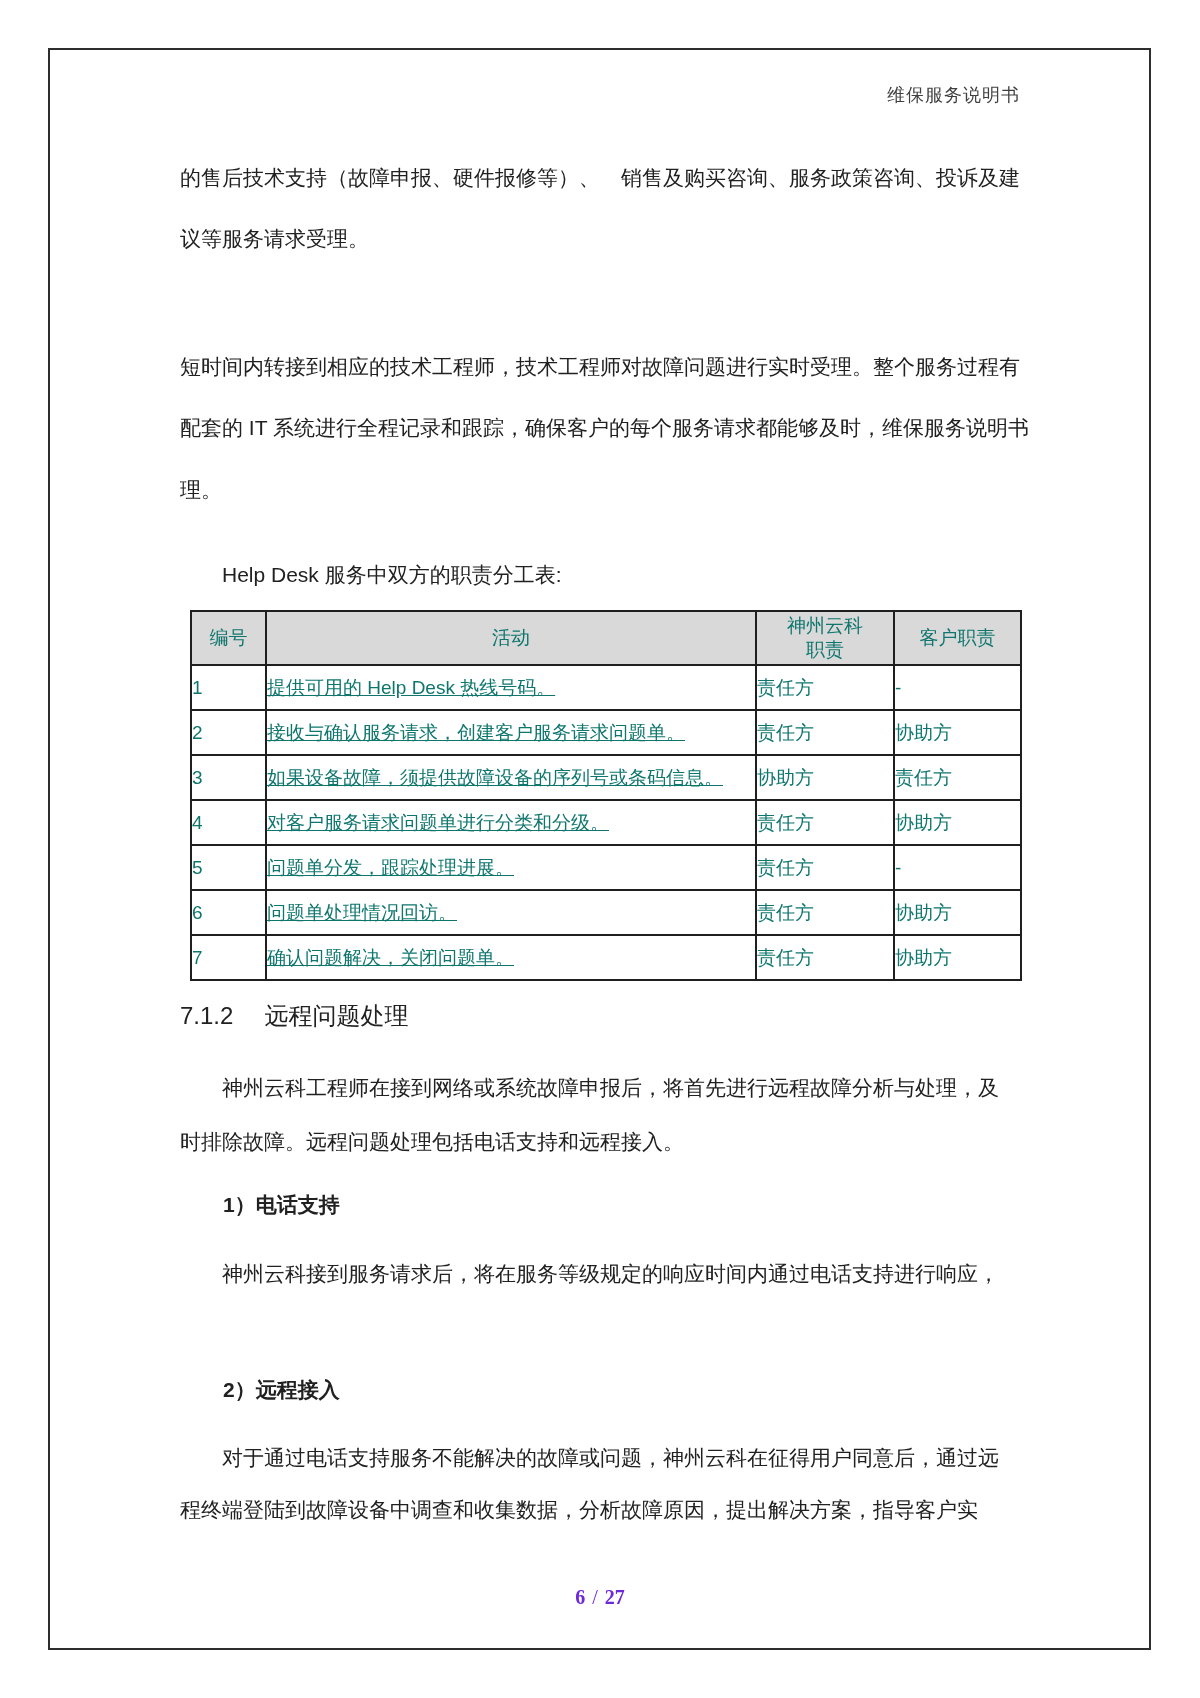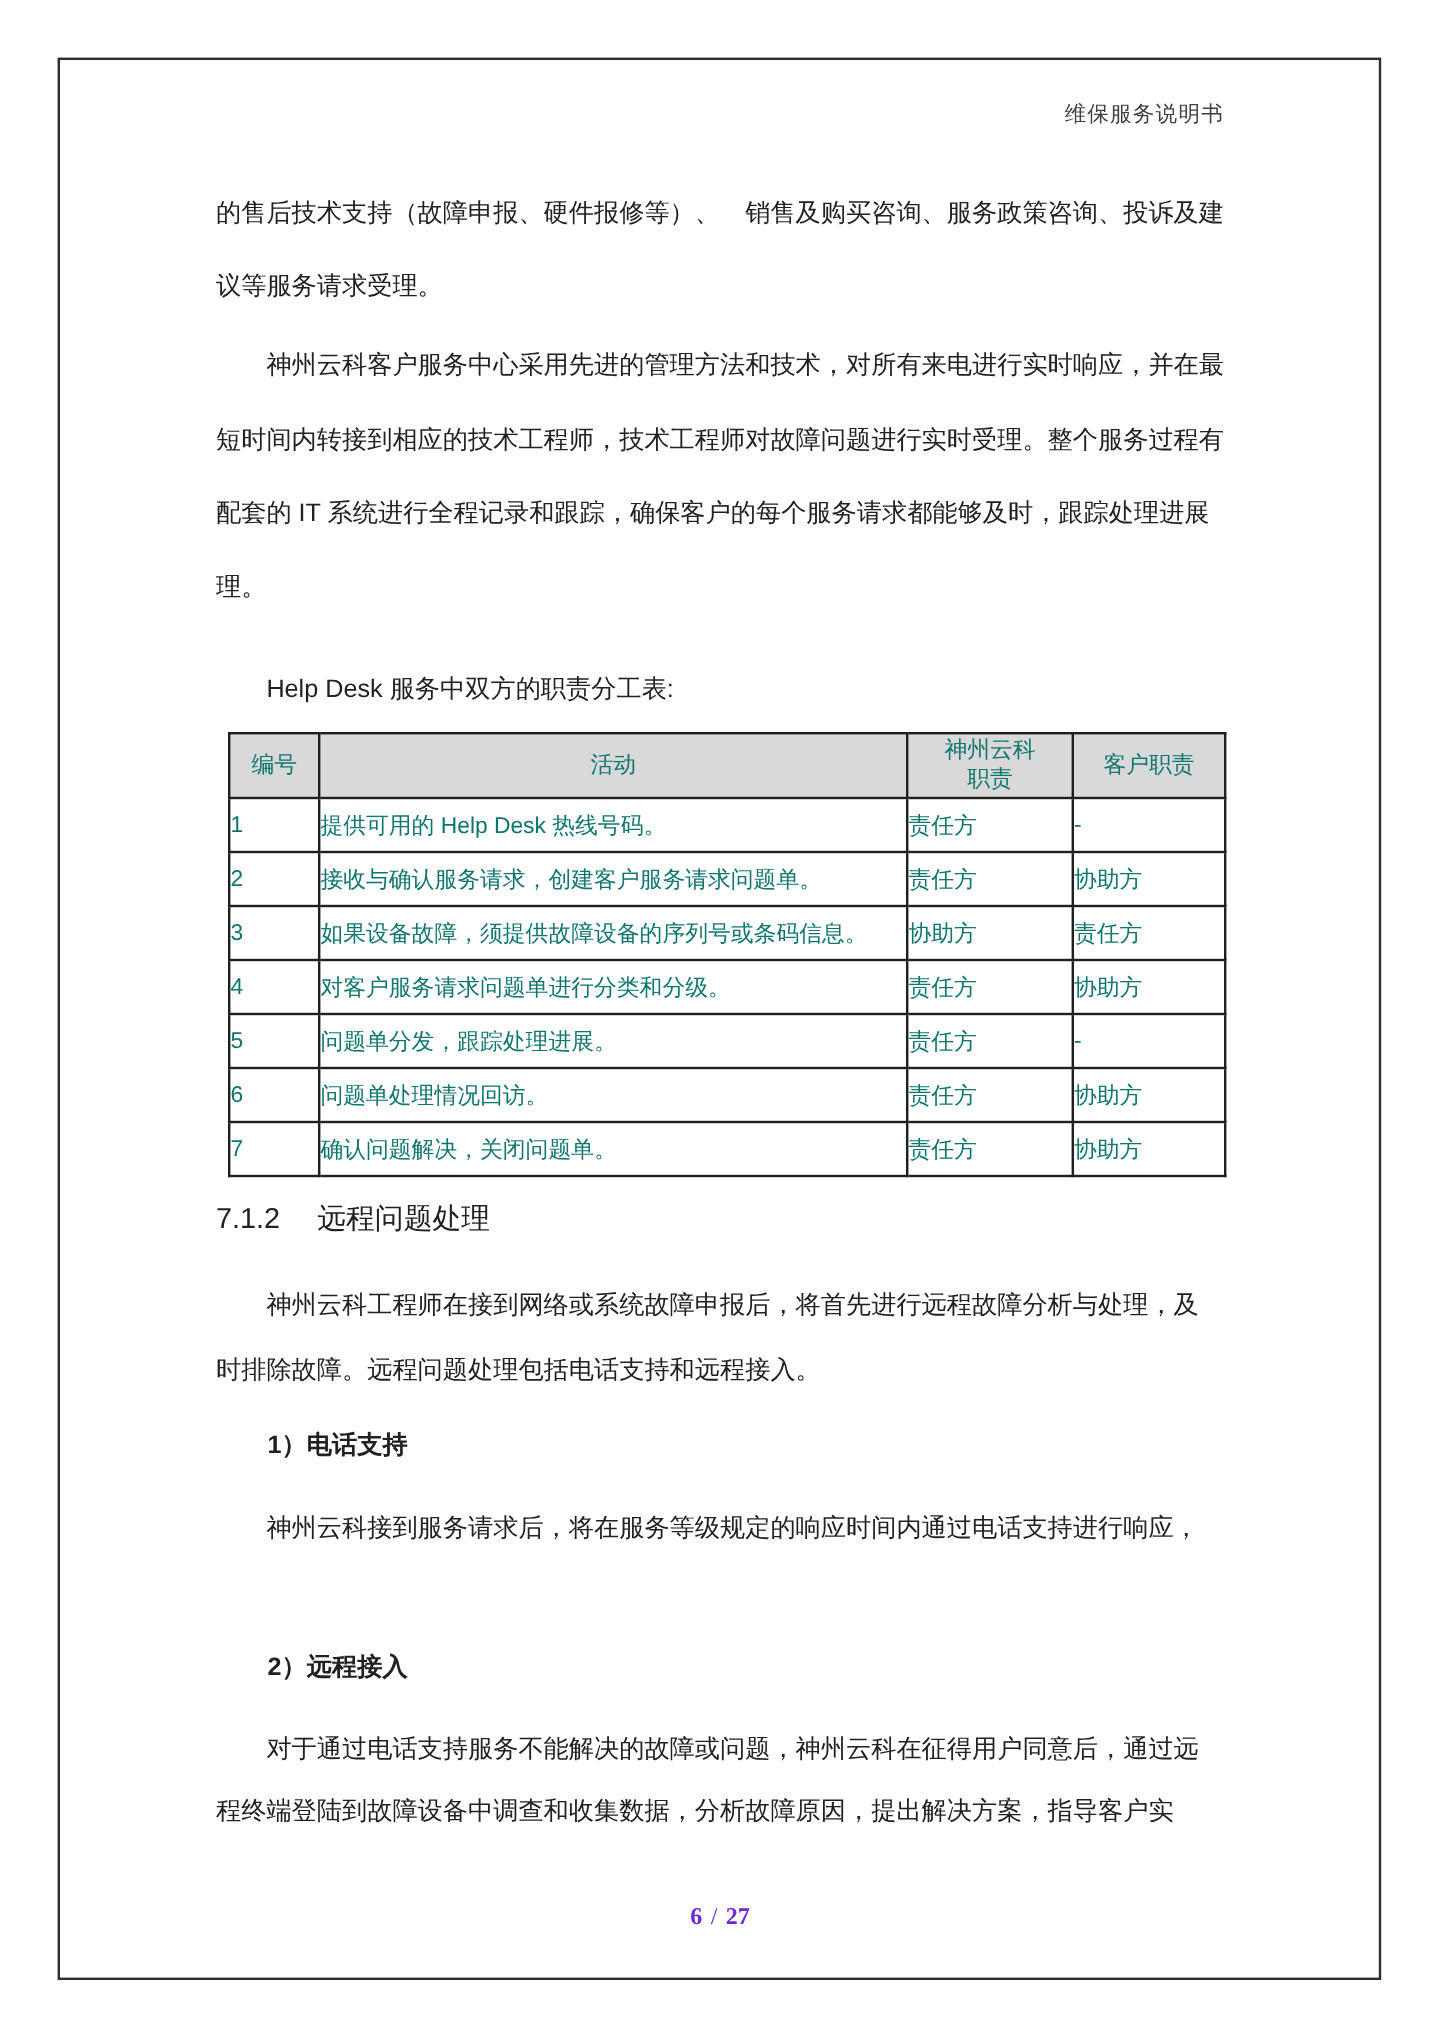--- a/index.html
+++ b/index.html
@@ -30,43 +30,42 @@
     position:absolute; left:190px; top:610px; width:830px;
     border-collapse:collapse; table-layout:fixed; font-size:19px; color:#0f766e;
   }
   .tbl th, .tbl td { border:2px solid #1f1f1f; vertical-align:middle; padding:0; }
   .tbl thead th {
     background:#d9d9d9; font-weight:normal; text-align:center;
     height:52px; line-height:24px; white-space:pre-line;
   }
   .tbl tbody tr { height:45px; }
   .td-no { padding-left:11px; }
-  .td-activity { padding-left:15px; }
+  .td-activity { padding-left:15px;text-decoration:underline; }
   .td-provider, .td-customer { padding-left:12px; }
   .ftr {
     position:absolute; left:0; top:1583px; width:1200px; text-align:center;
     font-family:"Liberation Serif","DejaVu Serif",serif; font-size:20px;
     font-weight:bold; color:#6d28d9; height:28px; line-height:28px;
   }
   .ftr .sep { margin:0 7px; font-weight:normal; }
 </style>
 </head>
 <body>
 
 <div class="page">
   <div class="border-box"></div>
 
   <div class="hdr">维保服务说明书</div>
 
   <div class="ln" style="top:163px;">的售后技术支持（故障申报、硬件报修等）、　销售及购买咨询、服务政策咨询、投诉及建</div>
   <div class="ln" style="top:224px;">议等服务请求受理。</div>
 
-  <div class="ln ind" style="top:290px;">神州云科客户服务中心采用先进的管理方法和技术，对所有来电进行实时响应，并在最</div>
   <div class="ln" style="top:352px;">短时间内转接到相应的技术工程师，技术工程师对故障问题进行实时受理。整个服务过程有</div>
-  <div class="ln" style="top:413px;">配套的 IT 系统进行全程记录和跟踪，确保客户的每个服务请求都能够及时，跟踪处理进展</div>
+  <div class="ln" style="top:413px;">配套的 IT 系统进行全程记录和跟踪，确保客户的每个服务请求都能够及时，维保服务说明书</div>
   <div class="ln" style="top:475px;">理。</div>
 
   <div class="ln ind" style="top:560px;">Help Desk 服务中双方的职责分工表:</div>
 
   <table class="tbl">
     <colgroup>
       <col style="width:75px">
         <col style="width:490px">
         <col style="width:138px">
         <col style="width:127px">

